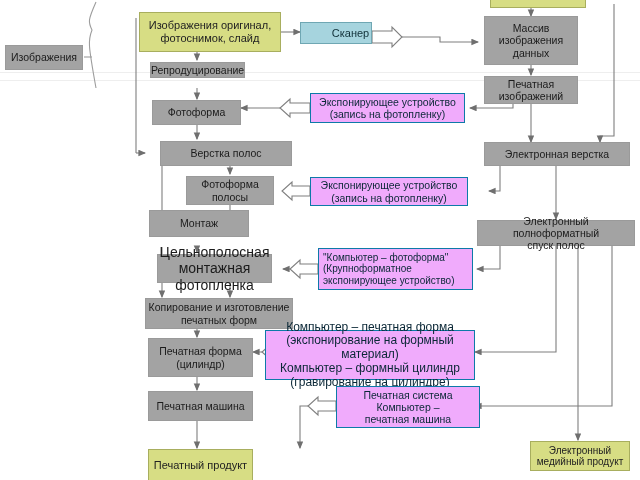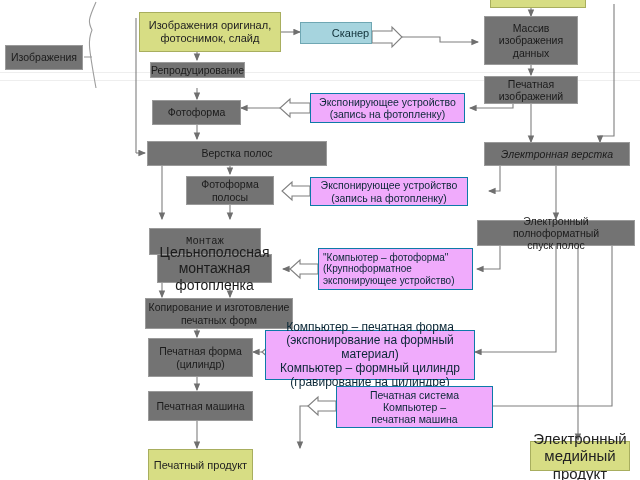--- a/index.html
+++ b/index.html
@@ -13,21 +13,21 @@
   #stage{position:absolute;left:0;top:0;width:640px;height:480px;}
   svg.lines{position:absolute;left:0;top:0;width:640px;height:480px;pointer-events:none;}
   .node{
     position:absolute;
     box-sizing:border-box;
     display:flex;align-items:center;justify-content:center;
     text-align:center;
     line-height:1.15;
     color:#1b1b1b;
     border:1px solid #9a9a9a;
-    background:#737373;
+    background:#a3a3a3;
     padding:1px 2px;
     white-space:pre-line;
   }
   .node.yellow{background:#d7dd84;border-color:#a8ae5e;color:#222;}
   .node.cyan{background:#f0abfc;border-color:#0d7aa8;color:#0a2736;}
   .node.teal{background:#a6d4de;border-color:#6fa7b3;color:#103038;}
   .node.ltext{justify-content:flex-start;text-align:left;padding-left:4px;}
   .faintrule{position:absolute;background:#eeeeee;height:1px;}
 </style>
 </head>
@@ -141,31 +141,31 @@
   <div class="node plain" style="left:484px;top:76px;width:94px;height:28px;font-size:10.5px;">Печатная
 изображений</div>
 
   <div class="node plain" style="left:150px;top:62px;width:95px;height:16px;font-size:10.5px;">Репродуцирование</div>
 
   <div class="node plain" style="left:152px;top:100px;width:89px;height:25px;font-size:10.5px;">Фотоформа</div>
 
   <div class="node cyan" style="left:310px;top:93px;width:155px;height:30px;font-size:10.5px;">Экспонирующее устройство
 (запись на фотопленку)</div>
 
-  <div class="node plain" style="left:147px;top:141px;width:180px;height:25px;font-size:10.5px;">Верстка полос</div>
+  <div class="node plain" style="left:160px;top:141px;width:132px;height:25px;font-size:10.5px;">Верстка полос</div>
 
-  <div class="node plain" style="left:484px;top:142px;width:146px;height:24px;font-size:10.5px;font-style:italic;">Электронная верстка</div>
+  <div class="node plain" style="left:484px;top:142px;width:146px;height:24px;font-size:10.5px;">Электронная верстка</div>
 
   <div class="node plain" style="left:186px;top:176px;width:88px;height:29px;font-size:10.5px;">Фотоформа
 полосы</div>
 
   <div class="node cyan" style="left:310px;top:177px;width:158px;height:29px;font-size:10.5px;">Экспонирующее устройство
 (запись на фотопленку)</div>
 
-  <div class="node plain" style="left:149px;top:228px;width:112px;height:27px;font-size:10.5px;font-family:Liberation Mono, monospace;">Монтаж</div>
+  <div class="node plain" style="left:149px;top:210px;width:100px;height:27px;font-size:10.5px;">Монтаж</div>
 
   <div class="node plain" style="left:477px;top:220px;width:158px;height:26px;font-size:10.5px;">Электронный полноформатный
 спуск полос</div>
 
   <div class="node plain" style="left:157px;top:254px;width:115px;height:29px;font-size:14px;">Цельнополосная
 монтажная фотопленка</div>
 
   <div class="node cyan ltext" style="left:318px;top:248px;width:155px;height:42px;font-size:10px;">"Компьютер – фотоформа"
 (Крупноформатное
 экспонирующее устройство)</div>
@@ -176,22 +176,22 @@
   <div class="node plain" style="left:145px;top:298px;width:148px;height:31px;font-size:10.5px;">Копирование и изготовление
 печатных форм</div>
 
   <div class="node cyan" style="left:265px;top:330px;width:210px;height:50px;font-size:12px;">Компьютер – печатная форма
 (экспонирование на формный материал)
 Компьютер – формный цилиндр
 (гравирование на цилиндре)</div>
 
   <div class="node plain" style="left:148px;top:391px;width:105px;height:30px;font-size:10.5px;">Печатная машина</div>
 
-  <div class="node cyan" style="left:336px;top:386px;width:157px;height:42px;font-size:10.5px;">Печатная система
+  <div class="node cyan" style="left:336px;top:386px;width:144px;height:42px;font-size:10.5px;">Печатная система
 Компьютер –
 печатная машина</div>
 
   <div class="node yellow" style="left:148px;top:449px;width:105px;height:32px;font-size:11px;">Печатный продукт</div>
 
-  <div class="node yellow" style="left:530px;top:441px;width:100px;height:30px;font-size:15px;">Электронный
+  <div class="node yellow" style="left:530px;top:441px;width:100px;height:30px;font-size:10px;">Электронный
 медийный продукт</div>
 
 </div>
 
 </body></html>

